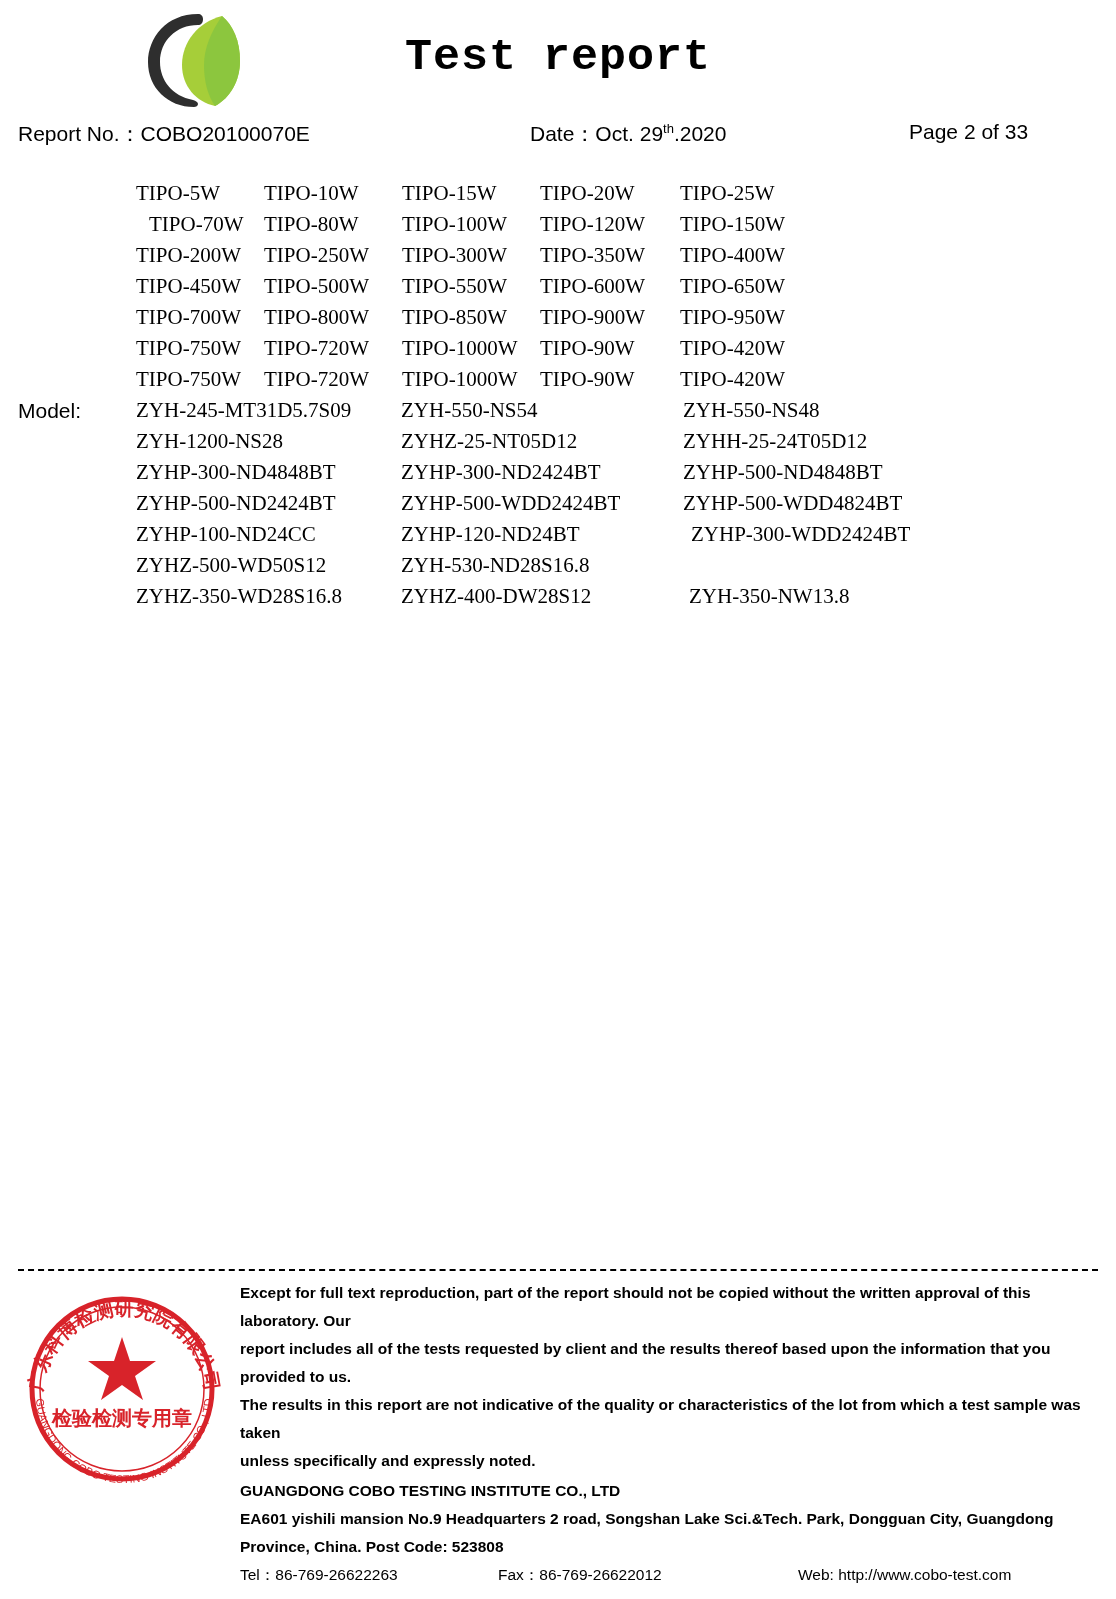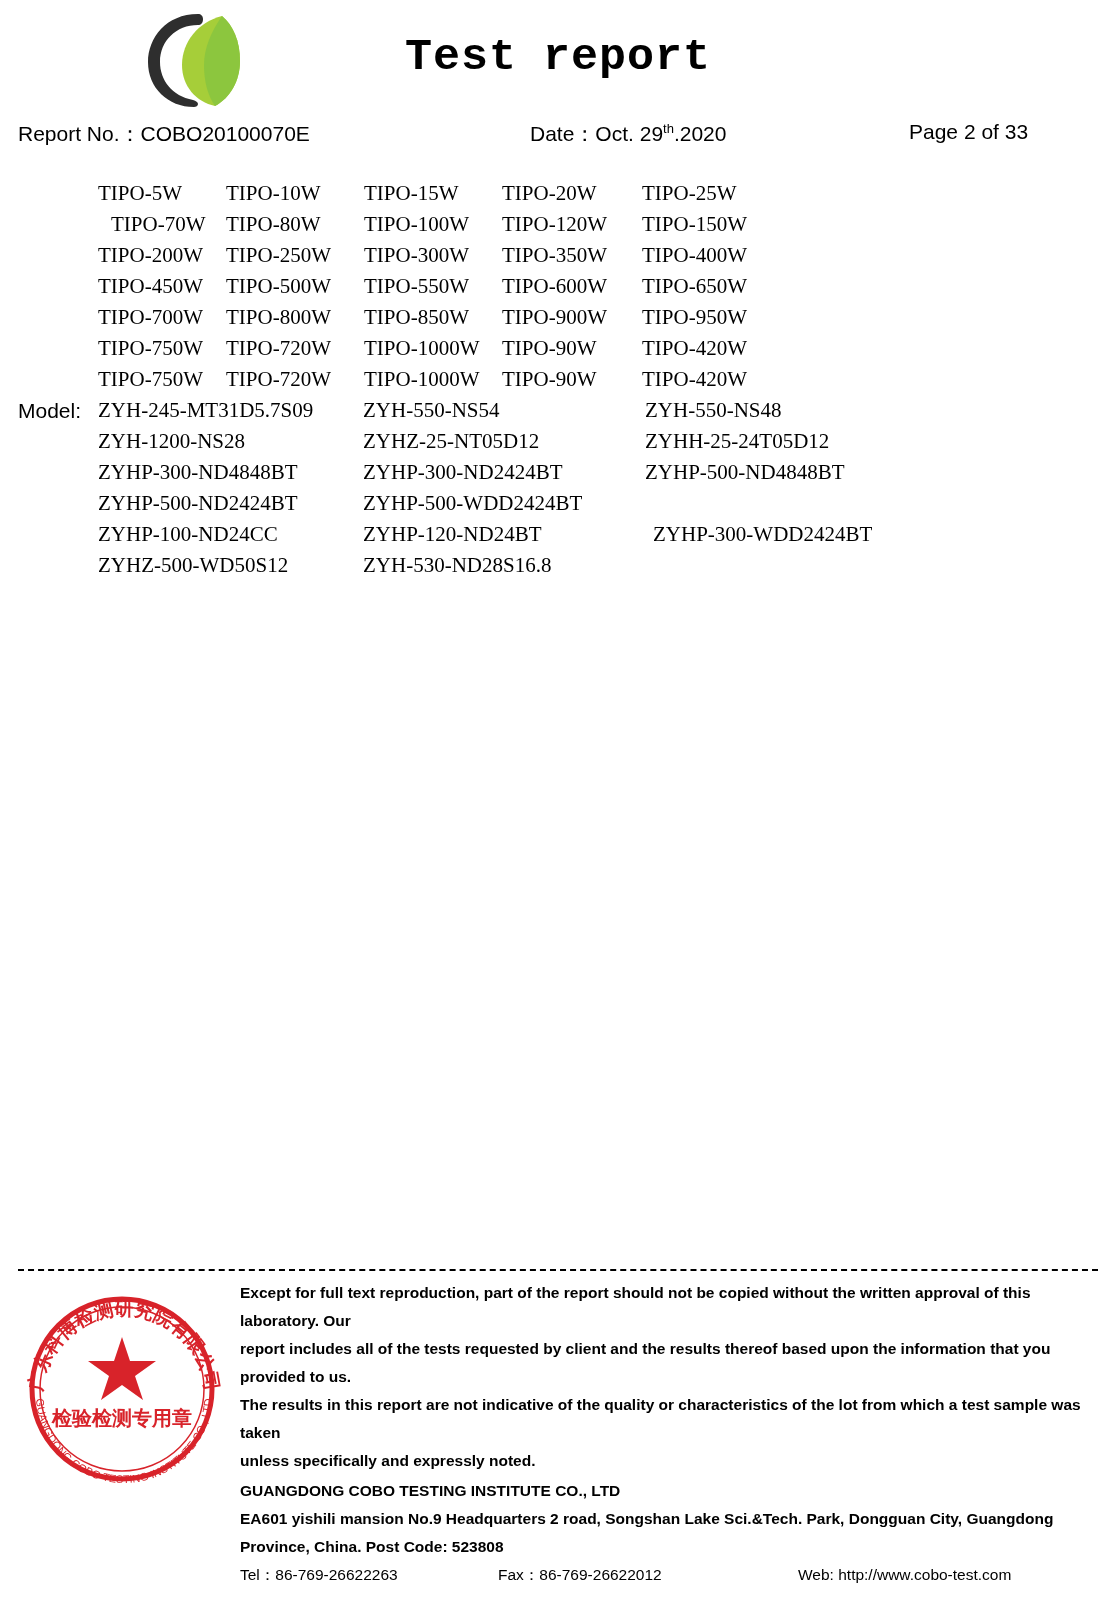--- a/index.html
+++ b/index.html
@@ -69,21 +69,21 @@
     line-height: 31px;
   }
   .model-label {
     position: absolute;
     left: 0px;
     top: 217px;
     font-family: "Liberation Sans", sans-serif;
     font-size: 21px;
   }
   .models {
-    margin-left: 80px;
+    margin-left: 118px;
   }
   .row5 {
     display: grid;
     grid-template-columns: 128px 138px 138px 140px 180px;
     height: 31px;
   }
   .row5.indent1 > div:nth-child(1) { padding-left: 13px; }
   .row3 {
     display: grid;
     grid-template-columns: 265px 282px auto;
@@ -233,33 +233,39 @@
 
       <div class="row3">
         <div>ZYHP-300-ND4848BT</div>
         <div>ZYHP-300-ND2424BT</div>
         <div>ZYHP-500-ND4848BT</div>
       </div>
 
       <div class="row3">
         <div>ZYHP-500-ND2424BT</div>
         <div>ZYHP-500-WDD2424BT</div>
+        <div>ZYHP-500-WDD4824BT</div>
       </div>
 
       <div class="row3 shift">
         <div>ZYHP-100-ND24CC</div>
         <div>ZYHP-120-ND24BT</div>
         <div>ZYHP-300-WDD2424BT</div>
       </div>
 
       <div class="row3 shift2">
         <div>ZYHZ-500-WD50S12</div>
         <div>ZYH-530-ND28S16.8</div>
       </div>
 
+      <div class="row3 shift2">
+        <div>ZYHZ-350-WD28S16.8</div>
+        <div>ZYHZ-400-DW28S12</div>
+        <div>ZYH-350-NW13.8</div>
+      </div>
 
     </div>
   </div>
 
   <div class="footer">
     <div class="divider"></div>
     <div class="footer-body">
 
       <div class="stamp">
         <svg viewBox="0 0 205 205" width="205" height="205">

